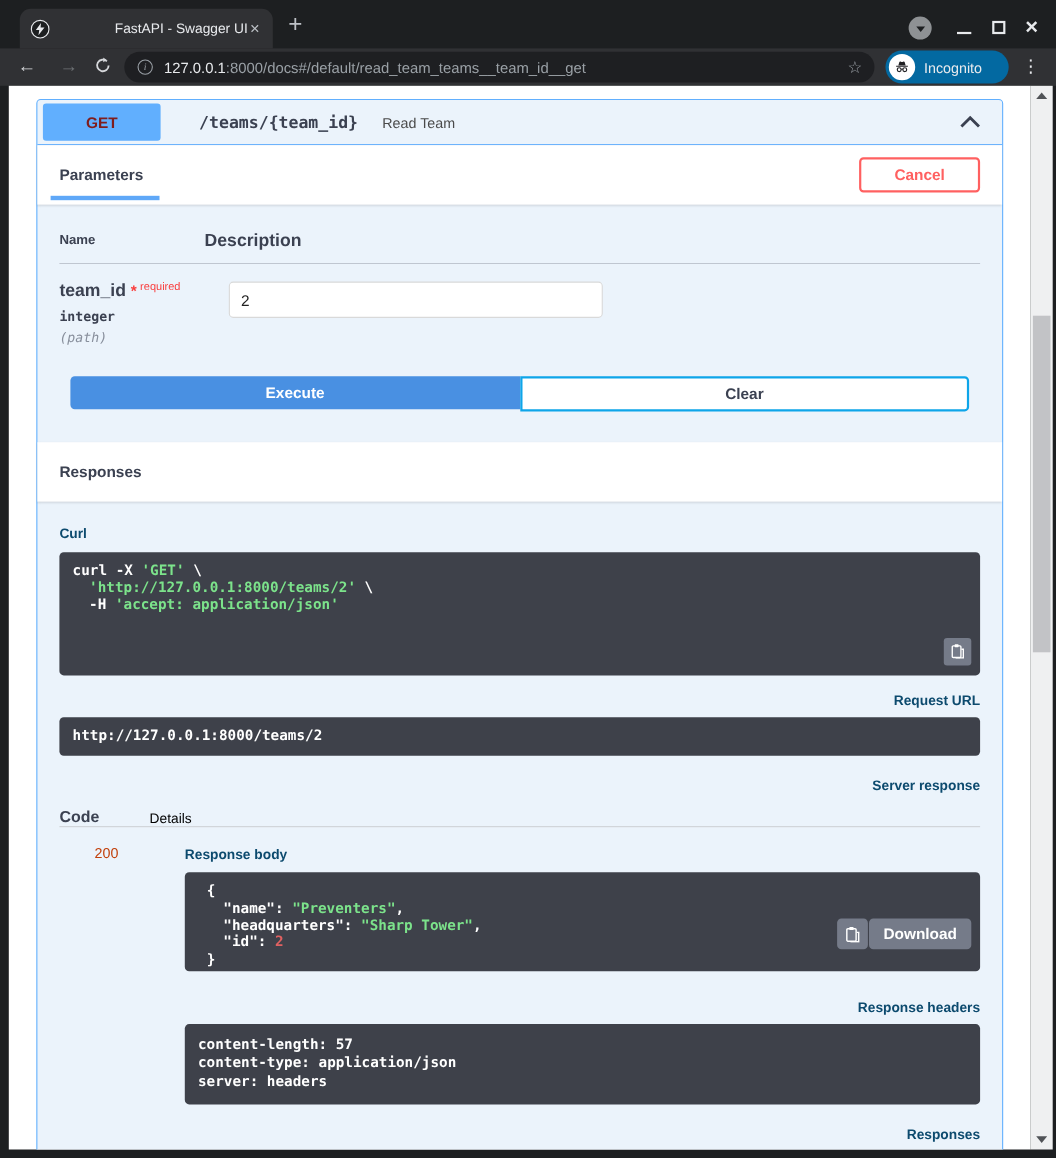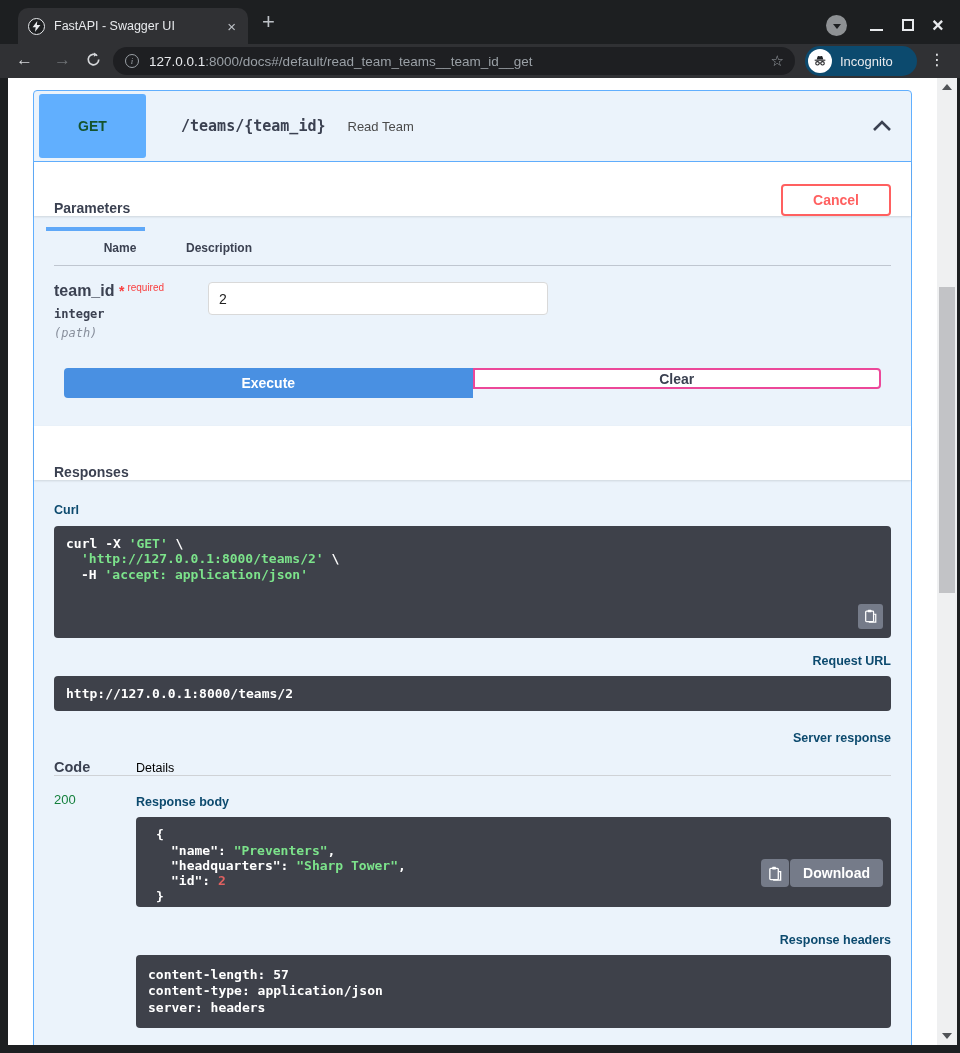--- a/index.html
+++ b/index.html
@@ -1,21 +1,21 @@
 <!DOCTYPE html>
 <html><head>
 <meta charset="utf-8">
 <style>
   * { box-sizing: border-box; margin: 0; padding: 0; }
   html,body { width:960px; height:1053px; }
   body { background:#1d1f21; font-family:"Liberation Sans","DejaVu Sans",sans-serif; overflow:hidden; }
   .window { position:relative; width:960px; height:1053px; }
 
   
-  .tabbar { position:absolute; top:0; left:0; right:0; height:56px; background:#1d1f21; }
+  .tabbar { position:absolute; top:0; left:0; right:0; height:56px; background:#1d1f21;text-align:right; }
   .tab { position:absolute; left:18px; top:8px; width:230px; height:36px; background:#303134;
          border-radius:10px 10px 0 0; display:flex; align-items:center; padding:0 10px; }
   .favicon { width:17px; height:17px; min-width:17px; border-radius:50%; border:1.5px solid #e8eaed;
              display:flex; align-items:center; justify-content:center; margin-right:9px; background:#1d1f21; }
   .tab-title { color:#e8eaed; font-size:12.5px; flex:1; white-space:nowrap; overflow:hidden; }
   .tab-close { color:#bdc1c6; font-size:15px; padding:0 2px; cursor:default; }
   .newtab { position:absolute; left:262px; top:12px; color:#bdc1c6; font-size:22px; line-height:20px; }
   .circle-menu { position:absolute; left:826px; top:15px; width:21px; height:21px; background:#8e9194;
                  border-radius:50%; display:flex; align-items:center; justify-content:center; }
   .circle-menu .caret { width:0; height:0; border-left:4px solid transparent; border-right:4px solid transparent;
@@ -30,95 +30,95 @@
   .nav-fwd  { left:54px; color:#6e7275; }
   .nav-reload { left:86px; top:52px; }
   .url-pill { position:absolute; left:113px; top:47px; width:682px; height:28px; background:#1e1f22;
               border-radius:14px; display:flex; align-items:center; }
   .info-ico { width:14px; height:14px; min-width:14px; border:1.4px solid #9aa0a6; border-radius:50%;
               color:#9aa0a6; font-size:9px; font-style:italic; font-family:"Liberation Serif",serif;
               display:flex; align-items:center; justify-content:center; margin:0 10px 0 12px; }
   .url-text { font-size:13.5px; color:#9aa0a6; white-space:nowrap; overflow:hidden; }
   .url-text .host { color:#e8eaed; }
   .star-ico { margin-left:auto; margin-right:11px; color:#9aa0a6; font-size:15px; }
-  .incog-chip { position:absolute; left:805px; top:46px; height:30px; width:112px; background:#0c4a6e;
+  .incog-chip { position:absolute; left:805px; top:46px; height:30px; width:112px; background:#0369a1;
                 border-radius:15px; display:flex; align-items:center; }
   .incog-circle { width:24px; height:24px; min-width:24px; background:#fff; border-radius:50%;
                   display:flex; align-items:center; justify-content:center; margin:0 8px 0 3px; }
   .incog-label { color:#e8eaed; font-size:13px; }
   .browser-menu { position:absolute; left:929px; top:50px; color:#e8eaed; font-size:16px; letter-spacing:0; }
 
   
   .page { position:absolute; left:8px; top:78px; width:929px; height:967px; background:#fff; overflow:hidden; }
   .scrollbar { position:absolute; left:937px; top:78px; width:20px; height:967px; background:#eff0f1; }
   .sb-up { position:absolute; top:6px; left:5px; width:0; height:0;
            border-left:5px solid transparent; border-right:5px solid transparent; border-bottom:6px solid #505357; }
   .sb-down { position:absolute; bottom:6px; left:5px; width:0; height:0;
            border-left:5px solid transparent; border-right:5px solid transparent; border-top:6px solid #505357; }
   .sb-thumb { position:absolute; top:209px; left:2px; width:16px; height:306px; background:#c2c3c6; }
 
   
   .opblock { margin:12px 25px 0 25px; border:1px solid #61affe; border-radius:4px; background:#ebf3fb;
              min-height:1200px; }
   .op-summary { display:flex; align-items:center; padding:3px 5px; border-bottom:1px solid #61affe; }
-  .method-badge { background:#61affe; color:#14532d; font-weight:bold; font-size:14px; width:107px;
-                  text-align:center; padding:24px 0; border-radius:3px; }
+  .method-badge { background:#61affe; color:#7f1d1d; font-weight:bold; font-size:14px; width:107px;
+                  text-align:center; padding:9px 0; border-radius:3px; }
   .op-path { font-family:"DejaVu Sans Mono","Liberation Mono",monospace; font-weight:bold; font-size:15px;
              color:#3b4151; margin-left:35px; }
   .op-desc { font-size:13px; color:#4a4a4a; margin-left:22px; }
   .chevron { margin-left:auto; margin-right:14px; display:flex; }
 
-  .section-header { background:#fff; padding:0 20px; height:54px; display:flex; align-items:flex-end;
+  .section-header { background:#fff; padding:0 20px; height:54px; display:flex; align-items:center;
                     justify-content:space-between; box-shadow:0 1px 2px rgba(0,0,0,.12); }
   .section-title { font-size:14px; font-weight:bold; color:#3b4151; position:relative; }
   .section-title.with-underline::after { content:""; position:absolute; left:-8px; bottom:-15px;
                     width:99px; height:4px; background:#5fa8f8; }
   .btn-cancel { background:transparent; border:2px solid #ff6060; color:#ff6060; font-weight:bold;
                 font-size:14px; padding:6px 30px; border-radius:4px; }
 
   .params-area { padding:0 20px; }
   .param-headrow { display:flex; margin-top:25px; padding-bottom:10px; border-bottom:1px solid rgba(59,65,81,.25); }
-  .ph-name { width:132px; font-size:12px; font-weight:bold; color:#3b4151;text-align:center; }
-  .ph-desc { font-size:12px; font-weight:bold; color:#3b4151; }
+  .ph-name { width:132px; font-size:12px; font-weight:bold; color:#3b4151; }
+  .ph-desc { font-size:16px; font-weight:bold; color:#3b4151; }
   .param-row { display:flex; margin-top:16px;gap:22px; }
   .param-left { width:132px; }
   .param-name { font-size:16px; font-weight:bold; color:#3b4151; }
   .req-star { color:#f93e3e; font-size:14px; font-weight:bold; }
   .req-label { color:#f93e3e; font-size:10px; position:relative; top:-5px; margin-left:3px; font-weight:normal; }
   .param-type { font-family:"DejaVu Sans Mono","Liberation Mono",monospace; font-size:12px; font-weight:bold;
                 color:#3b4151; margin-top:7px; }
   .param-in { font-family:"DejaVu Sans Mono","Liberation Mono",monospace; font-size:12px; font-style:italic;
               color:#888f9c; margin-top:5px; }
   .param-input { width:340px; height:33px; border:1px solid #d9d9d9; border-radius:4px; font-size:14px;
                  padding:0 10px; color:#222; background:#fff; font-family:"Liberation Sans",sans-serif; }
 
   .execute-row { display:flex; margin:28px 10px 0 10px; }
   .btn-execute { flex:1.01; background:#4990e2; color:#fff; font-weight:bold; font-size:14px; border:none;
                  border-radius:4px 0 0 4px; height:30px; }
   .btn-clear { flex:1; background:#fff; color:#3b4151; font-weight:bold; font-size:14px;
-               border:2px solid #ec4899; border-radius:0 4px 4px 0; height:21px; }
+               border:2px solid #0ea5e9; border-radius:0 4px 4px 0; height:32px; }
 
   .responses-header { margin-top:28px; }
   .resp-content { padding:20px 20px 30px 20px; }
   .mini-label { font-size:12.5px; font-weight:bold; color:#0c4a6e;text-align:right; }
   .code-block { background:#3e414a; border-radius:4px; padding:10px 12px; margin-top:8px; position:relative;
                 font-family:"DejaVu Sans Mono","Liberation Mono",monospace; font-size:13px; font-weight:bold;
                 color:#fff; line-height:1.18; white-space:pre; }
   .tok-str { color:#7ce38b; }
   .tok-num { color:#e06161; }
   .ind { padding-left:15px; }
   .copy-btn { position:absolute; right:8px; bottom:9px; width:25px; height:25px; background:#757b89;
               border-radius:3px; display:flex; align-items:center; justify-content:center; }
   .req-url-label { margin-top:16px; display:block; }
   .server-resp-label { margin-top:20px; display:block; }
   .tbl-headrow { display:flex; margin-top:14px; border-bottom:1px solid #cfd2d6; align-items:flex-end; }
   .th-code { width:82px; font-size:14.5px; font-weight:bold; color:#3b4151; }
   .th-details { font-size:12.5px; font-weight:normal; color:#000000; flex:1; }
   .tbl-row { display:flex; padding-top:16px; }
-  .td-code { width:82px; font-size:13px; color:#15803d; }
+  .td-code { width:82px; font-size:13px; color:#c2410c;margin-left:32px; }
   .td-details { flex:1; }
   .body-block { margin-top:7px; padding:10px 20px; height:90px; }
   .copy-btn2 { position:absolute; right:102px; bottom:20px; width:28px; height:28px; background:#757b89;
                border-radius:4px; display:flex; align-items:center; justify-content:center; }
   .btn-download { position:absolute; right:8px; bottom:20px; height:28px; padding:0 13px; background:#757b89;
                   color:#fff; font-weight:bold; font-size:14px; border:none; border-radius:4px;
                   font-family:"Liberation Sans",sans-serif; }
   .resp-headers-label { margin-top:26px; display:block; }
   .headers-block { padding:12px; line-height:1.24; }
   .doc-responses-label { margin-top:20px; display:block; }

